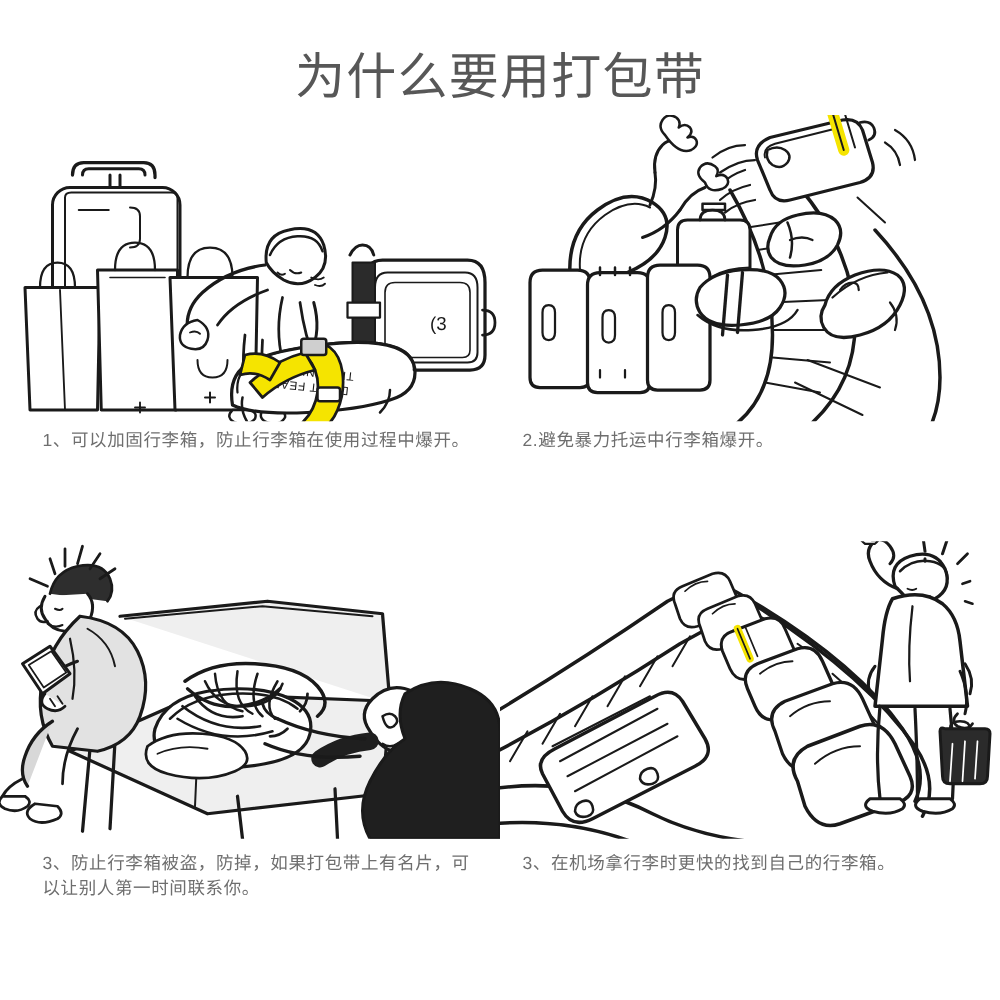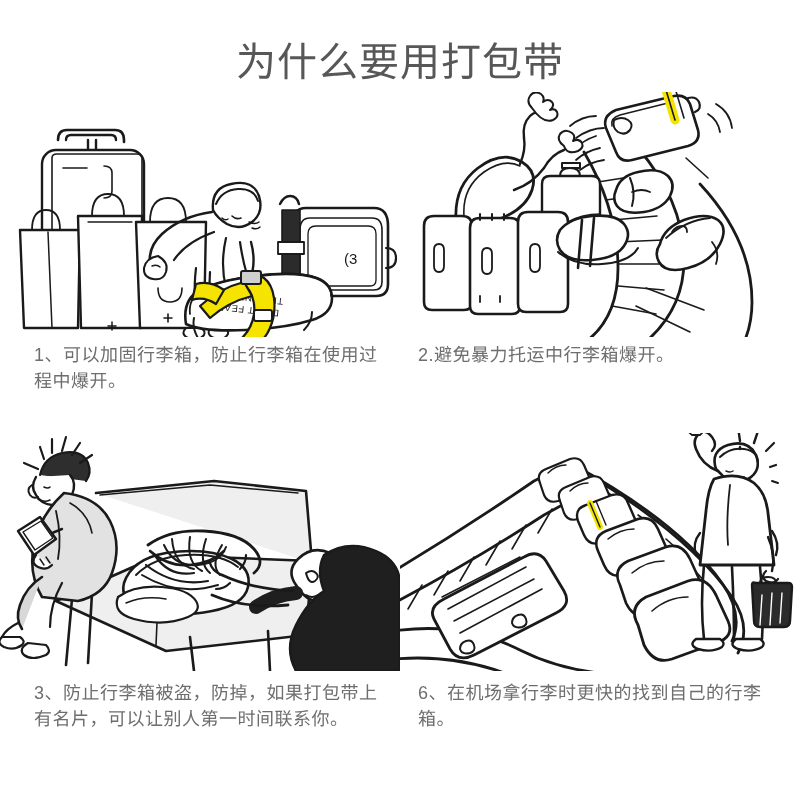--- a/index.html
+++ b/index.html
@@ -47,21 +47,21 @@
   .cell-art {
     height: 245px;
     position: relative;
   }
   .cell-art svg {
     display: block;
     width: 100%;
     height: 100%;
   }
   .cell-caption {
-    font-size: 18px;
+    font-size: 14px;
     line-height: 1.42;
     color: #6e6e6e;
     padding: 6px 18px 0 34px;
     letter-spacing: 0.5px;
     min-height: 96px;
     box-sizing: border-box;
   }
   .cell-caption.right {
     padding-left: 18px;
   }
@@ -433,17 +433,17 @@
               <path d="M368 104 q8 18 4 34" stroke-width="2.4"></path>
               <path d="M366 138 q-6 6 0 10 q8 4 12 -2" fill="#fff" stroke-width="2.2"></path>
               <path d="M360 150 q0 -6 8 -6 q8 0 8 6" stroke-width="2"></path>
               <path d="M356 150 q-4 -2 -4 2 l2 36 q0 6 6 6 h24 q6 0 6 -6 l2 -34 q0 -4 -4 -4z" fill="#2b2b2b" stroke="#1a1a1a" stroke-width="2.4"></path>
               <path d="M362 162 l-2 30 M372 160 l-2 32 M382 160 l-2 30" stroke="#fff" stroke-width="1.4"></path>
             </g>
 
           </g>
         </svg>
       </div>
-      <div class="cell-caption right">6、在机场拿行李时更快的找到自己的行李箱。</div>
+      <div class="cell-caption right">3、在机场拿行李时更快的找到自己的行李箱。</div>
     </div>
 
   </div>
 </div>
 
 </body></html>

